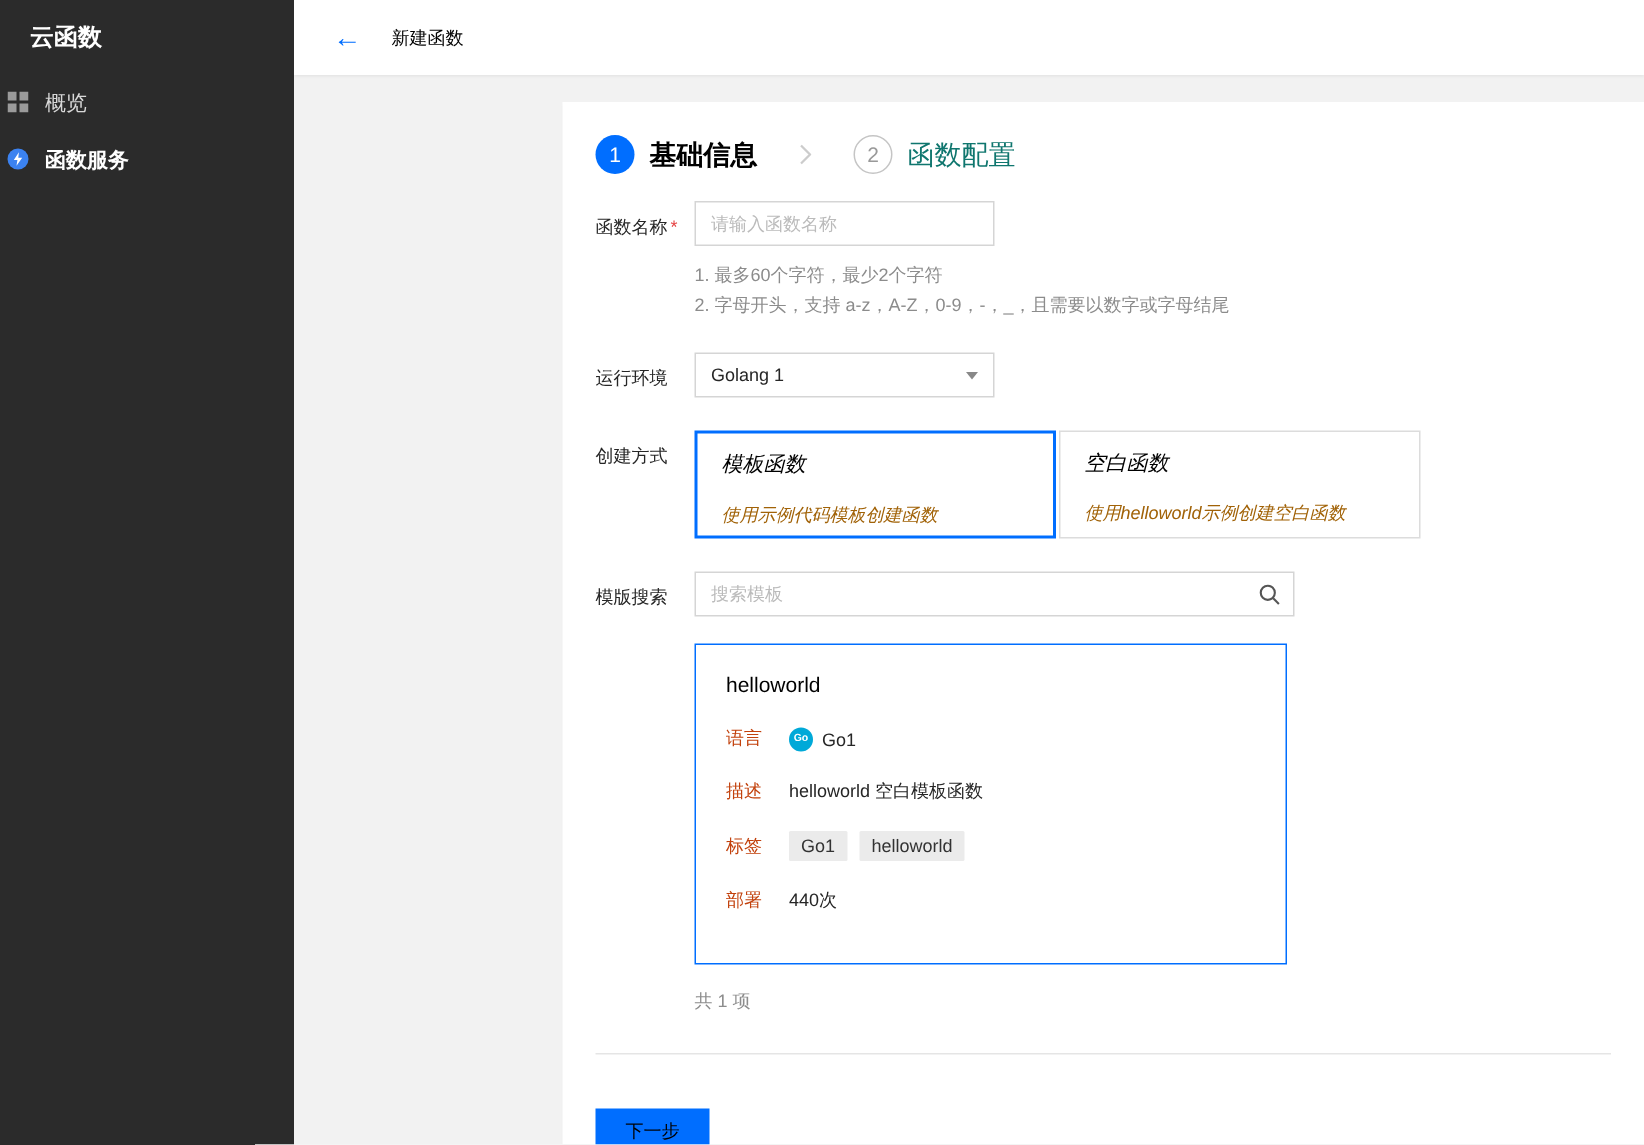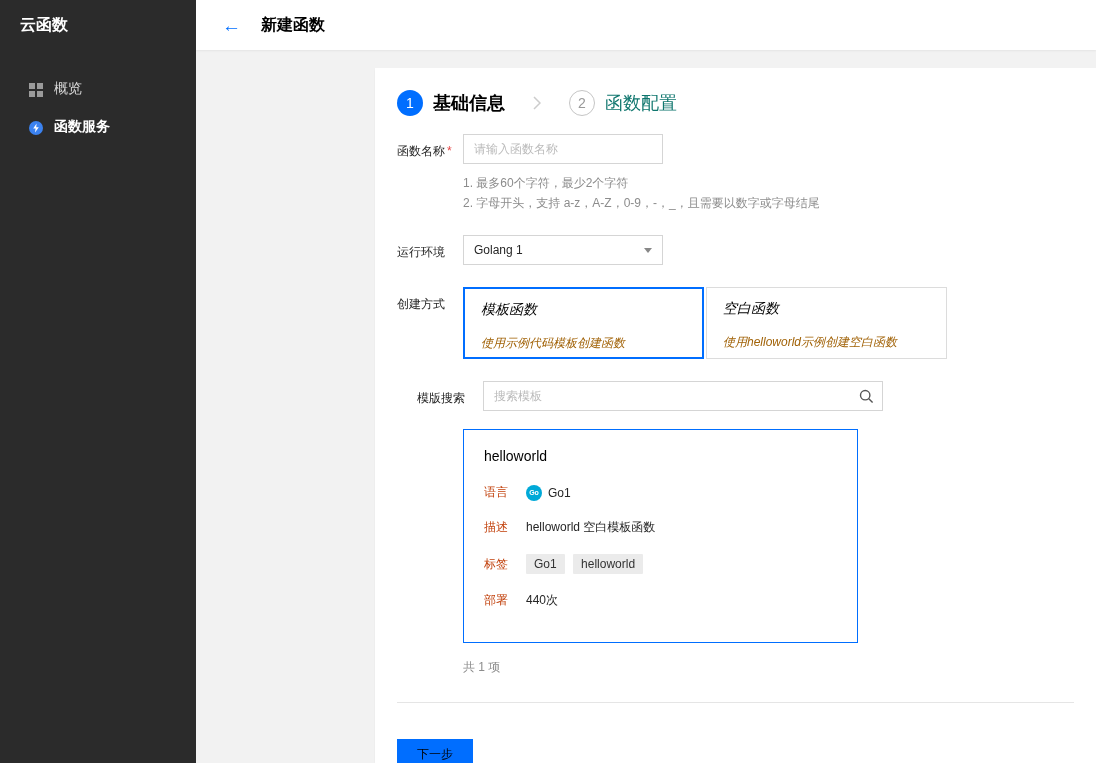--- a/index.html
+++ b/index.html
@@ -7,28 +7,28 @@
     width:1096px; height:763px;
     font-family:"Liberation Sans","DejaVu Sans",sans-serif;
     background:#f2f2f2; overflow:hidden; position:relative;
     font-size:12px; color:#262626;
   }
 
   
   .sidebar { position:absolute; left:0; top:0; bottom:0; width:196px; background:#2b2b2b; z-index:3; }
   .sidebar-title { color:#ffffff; font-size:16px; font-weight:bold; padding:15px 20px; height:50px; }
   .sidebar-menu { margin-top:10px; }
-  .menu-item { display:flex; align-items:flex-end; height:38px; padding-left:28px; cursor:pointer; color:#d8d8d8; font-size:14px; }
+  .menu-item { display:flex; align-items:flex-start; height:38px; padding-left:4px; cursor:pointer; color:#d8d8d8; font-size:14px; }
   .menu-item .mi-icon { width:16px; height:16px; margin-right:10px; display:inline-flex; align-items:center; justify-content:center; }
   .menu-item.active { color:#ffffff; font-weight:bold; }
 
   
   .header { position:absolute; left:196px; top:0; right:0; height:50px; background:#ffffff; display:flex; align-items:center; padding-left:26px; z-index:2; box-shadow:0 1px 2px rgba(0,0,0,0.06); }
   .back-arrow { color:#006eff; font-size:19px; font-weight:bold; cursor:pointer; line-height:1; }
-  .header-title { font-size:16px; font-weight:bold; color:#000; margin-left:20px; }
+  .header-title { font-size:12px; font-weight:normal; color:#000; margin-left:20px; }
 
   
   .main { position:absolute; left:196px; top:50px; right:0; bottom:0; background:#f2f2f2; }
   .card { position:absolute; left:179px; top:18px; right:0; bottom:0; background:#ffffff; padding:22px; box-shadow:0 1px 2px rgba(0,0,0,0.05); overflow:hidden; }
 
   
   .steps { display:flex; align-items:center; margin-bottom:18px; }
   .step-circle { width:26px; height:26px; border-radius:50%; display:flex; align-items:center; justify-content:center; font-size:14px; }
   .step-circle.active { background:#006eff; color:#fff; }
   .step-circle.inactive { background:#fff; color:#999; border:1px solid #c5c5c5; }
@@ -160,21 +160,21 @@
           <div class="method-desc">使用示例代码模板创建函数</div>
         </div>
         <div class="method-card unselected">
           <div class="method-title">空白函数</div>
           <div class="method-desc">使用helloworld示例创建空白函数</div>
         </div>
       </div>
     </div>
 
     
-    <div class="form-row" style="margin-bottom:18px;margin-left:20px;">
+    <div class="form-row" style="margin-bottom:18px;">
       <div class="form-label">模版搜索</div>
       <div class="search-box">
         <input type="text" placeholder="搜索模板" style="">
         <span class="search-icon-btn">
           <svg width="15" height="15" viewBox="0 0 15 15">
               <circle cx="6.2" cy="6.2" r="4.7" stroke="#555" stroke-width="1.4" fill="none"></circle>
               <line x1="9.8" y1="9.8" x2="13.6" y2="13.6" stroke="#555" stroke-width="1.4"></line>
             </svg>
         </span>
       </div>

